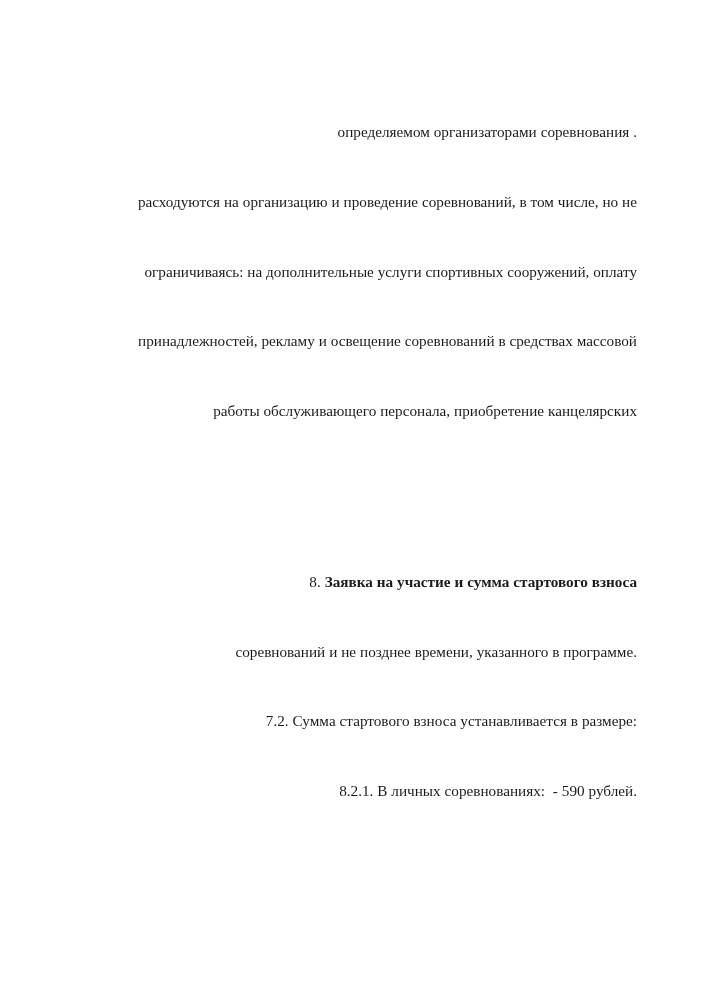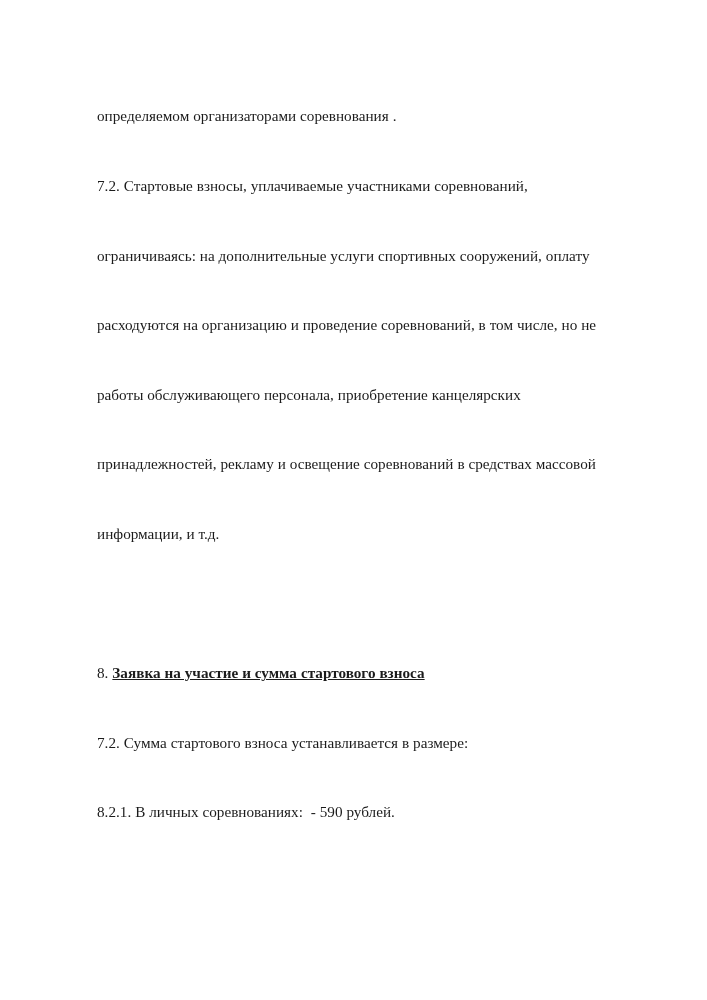--- a/index.html
+++ b/index.html
@@ -18,25 +18,25 @@
     color: #1b1b1b;
     -webkit-font-smoothing: antialiased;
   }
   .content {
     position: absolute;
     left: 97px;
     top: 58px;
     width: 556px;
   }
   .para {
-    margin: 0;
+    margin: 16px;
     padding: 0;
     font-size: 15.2px;
     line-height: 23.2px;
-    text-align: left;
+    text-align: right;
     white-space: pre-wrap;
     word-spacing: 0.1px;
     letter-spacing: 0.01px;
   }
   .para .line {
     display: block;
     white-space: pre-wrap;
   }
   .spacer {
     display: block;
@@ -45,41 +45,39 @@
   .heading-line {
     display: block;
     font-size: 15.2px;
     line-height: 23.2px;
   }
   .heading-num {
     font-weight: 400;
   }
   .heading-text {
     font-weight: 700;
-    text-decoration: underline;
   }
 </style>
 </head>
 <body>
 
 <div class="page">
   <div class="content">
 
     <p class="para">
       <span class="line">определяемом организаторами соревнования .</span>
-      <span class="line">7.2. Стартовые взносы, уплачиваемые участниками соревнований,</span>
+      <span class="line">расходуются на организацию и проведение соревнований, в том числе, но не</span>
       <span class="line">ограничиваясь: на дополнительные услуги спортивных сооружений, оплату</span>
-      <span class="line">расходуются на организацию и проведение соревнований, в том числе, но не</span>
+      <span class="line">принадлежностей, рекламу и освещение соревнований в средствах массовой</span>
       <span class="line">работы обслуживающего персонала, приобретение канцелярских</span>
-      <span class="line">принадлежностей, рекламу и освещение соревнований в средствах массовой</span>
-      <span class="line">информации, и т.д.</span>
     </p>
 
     <span class="spacer"></span>
 
     <p class="para">
       <span class="heading-line"><span class="heading-num">8.</span><span class="heading-sep"> </span><span class="heading-text">Заявка на участие и сумма стартового взноса</span></span>
+      <span class="line">соревнований и не позднее времени, указанного в программе.</span>
       <span class="line">7.2. Сумма стартового взноса устанавливается в размере:</span>
       <span class="line">8.2.1. В личных соревнованиях:  - 590 рублей.</span>
     </p>
 
   </div>
 </div>
 
 </body></html>

